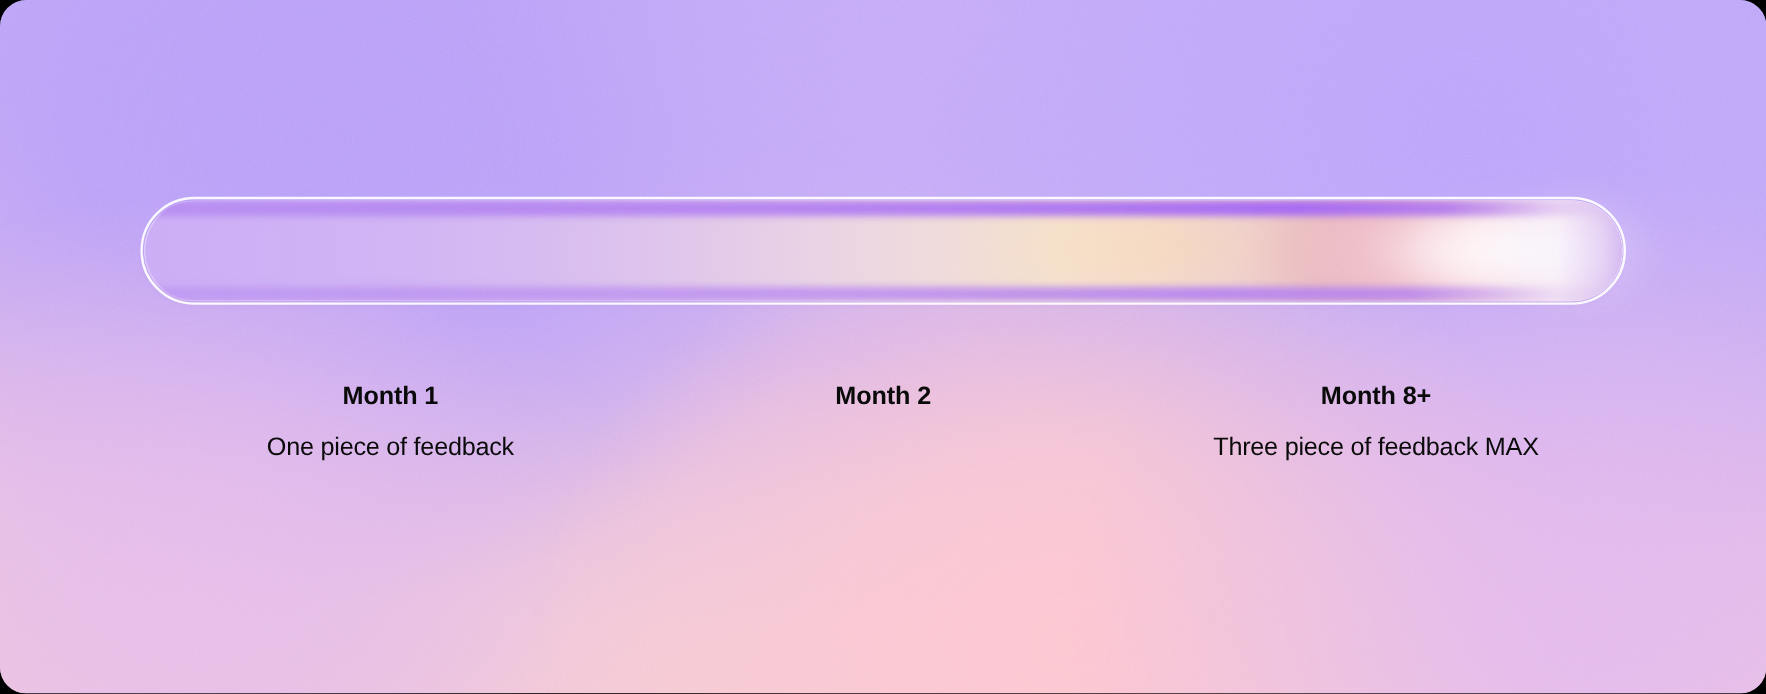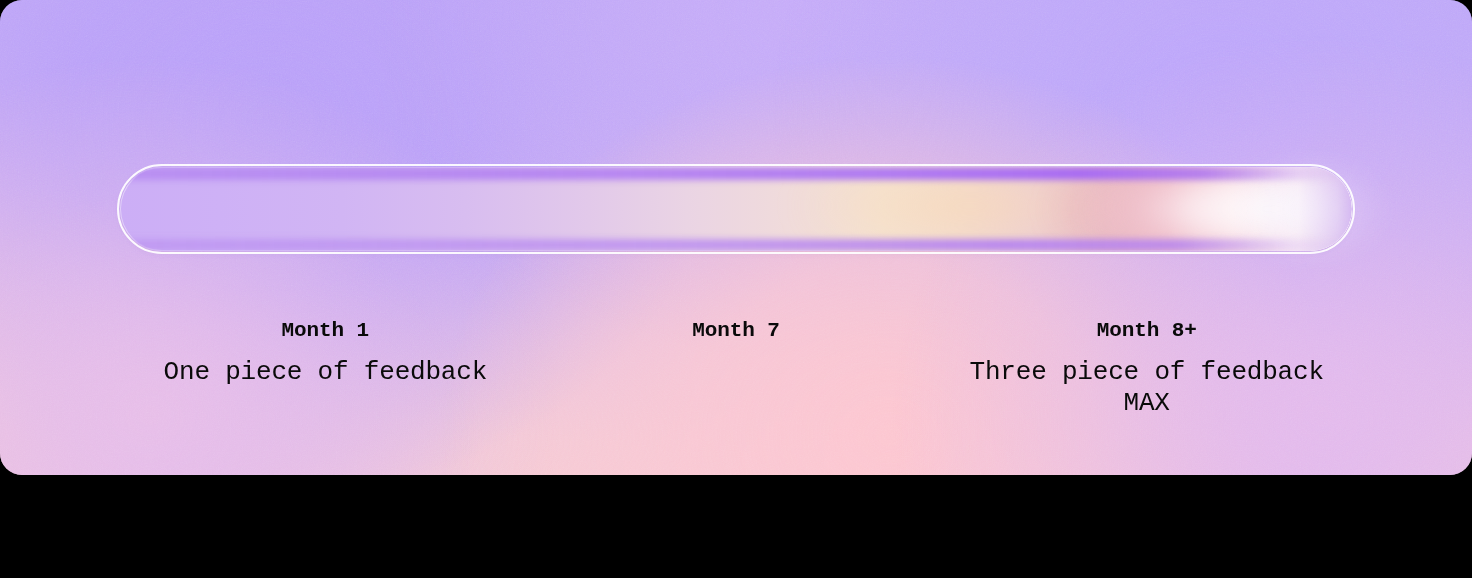--- a/index.html
+++ b/index.html
@@ -3,24 +3,24 @@
 <meta charset="utf-8">
 <style>
   html, body {
     margin: 0;
     padding: 0;
     background: #000;
   }
   #stage {
     position: relative;
     width: 1472px;
-    height: 475px;
+    height: 578px;
     overflow: hidden;
     border-radius: 22px;
-    font-family: Liberation Mono, monospace;
+    font-family: Liberation Sans, sans-serif;
     isolation: isolate;
   }
 
   
   .bg-base {
     position: absolute;
     inset: 0;
     background: linear-gradient(185deg, #bfa8f7 0%, #c4abf6 28%, #d6b4ee 52%, #e8c2e2 70%, #f3cbd8 86%, #f7cdd3 100%);
   }
   .bg-blob {
@@ -218,21 +218,21 @@
     color: #0a0a0a;
   }
   .milestone-title {
     font-size: 21px;
     font-weight: 700;
     line-height: 30px;
     letter-spacing: -0.1px;
     margin: 0 0 11px 0;
   }
   .milestone-desc {
-    font-size: 26px;
+    font-size: 21px;
     font-weight: 400;
     line-height: 31px;
     letter-spacing: -0.2px;
     margin: 0;
     padding: 0 8px;
   }
 </style>
 </head>
 <body>
 
@@ -270,21 +270,21 @@
   </div>
 
   <div class="milestones">
 
     <div class="milestone">
       <div class="milestone-title">Month 1</div>
       <div class="milestone-desc">One piece of feedback</div>
     </div>
 
     <div class="milestone">
-      <div class="milestone-title">Month 7</div>
+      <div class="milestone-title">Month 2</div>
     </div>
 
     <div class="milestone">
       <div class="milestone-title">Month 8+</div>
       <div class="milestone-desc">Three piece of feedback MAX</div>
     </div>
 
   </div>
 
 </div>

